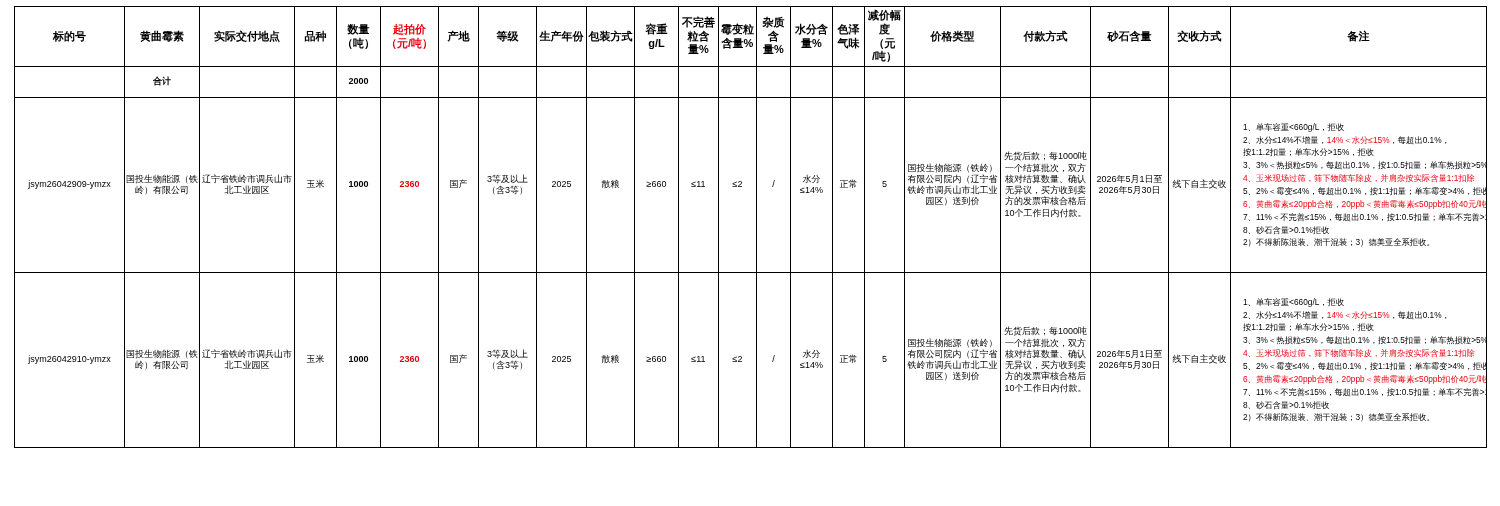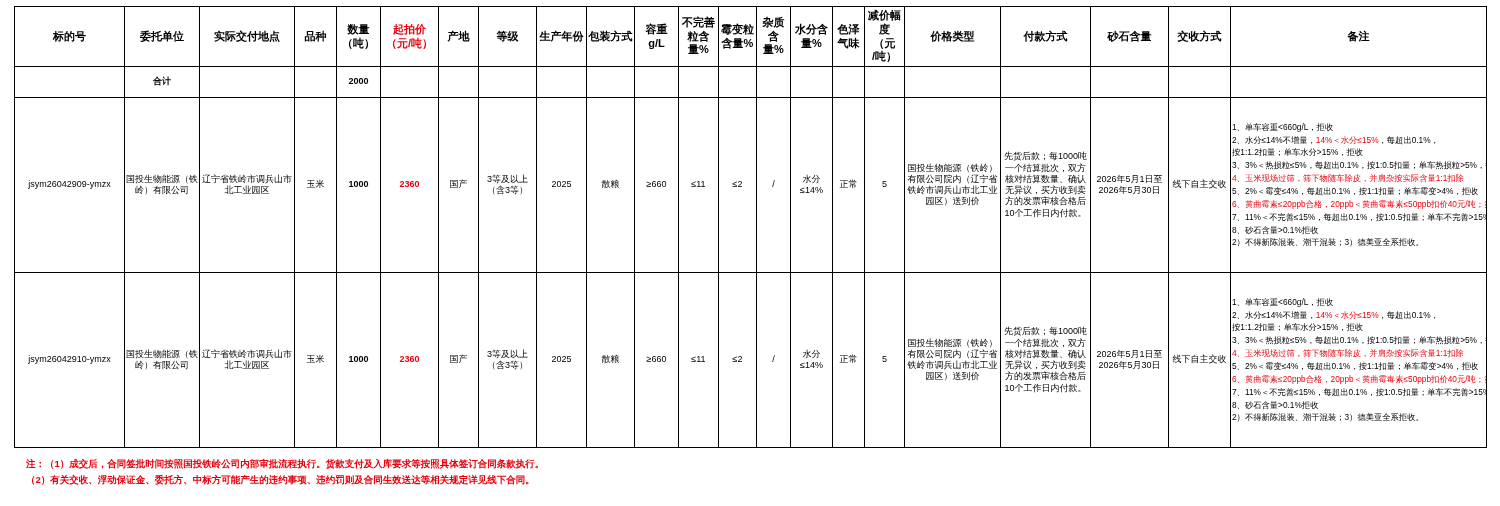--- a/index.html
+++ b/index.html
@@ -84,21 +84,21 @@
   .footnote {
     margin: 8px 0 0 26px;
     color: #e8000d;
     font-size: 9.5px;
     font-weight: bold;
     line-height: 1.7;
   }
   .footnote div {
     white-space: nowrap;
   }
-  .nowrapline { white-space: nowrap; }
+  .nowrapline { white-space: nowrap; padding-left: 11px; }
 </style>
 </head>
 <body>
 
 <div class="sheet">
 
   <table class="grid">
     <colgroup>
       <col style="width:110px">
       <col style="width:75px">
@@ -119,21 +119,21 @@
       <col style="width:40px">
       <col style="width:96px">
       <col style="width:90px">
       <col style="width:78px">
       <col style="width:62px">
       <col style="width:256px">
     </colgroup>
     <thead>
       <tr id="hdr-row">
           <th>标的号</th>
-          <th>委托单位</th>
+          <th>黄曲霉素</th>
           <th>实际交付地点</th>
           <th>品种</th>
           <th>数量<br>（吨）</th>
           <th class="hdr-red">起拍价<br>（元/吨）</th>
           <th>产地</th>
           <th>等级</th>
           <th>生产年份</th>
           <th>包装方式</th>
           <th>容重<br>g/L</th>
           <th>不完善<br>粒含量%</th>
@@ -222,18 +222,14 @@
           <td class="just">先货后款；每1000吨一个结算批次，双方核对结算数量、确认无异议，买方收到卖方的发票审核合格后10个工作日内付款。</td>
           <td>2026年5月1日至2026年5月30日</td>
           <td>线下自主交收</td>
           <td class="left">
             <div class="remark"><div class="nowrapline"><span>1、单车容重&lt;660g/L，拒收</span></div><div class="nowrapline"><span>2、水分≤14%不增量，</span><span class="r">14%＜水分≤15%</span><span>，每超出0.1%，</span></div><div class="nowrapline"><span>按1:1.2扣量；单车水分&gt;15%，拒收</span></div><div class="nowrapline"><span>3、3%＜热损粒≤5%，每超出0.1%，按1:0.5扣量；单车热损粒&gt;5%，拒收</span></div><div class="nowrapline"><span class="r">4、玉米现场过筛，筛下物随车除皮，并肩杂按实际含量1:1扣除</span></div><div class="nowrapline"><span>5、2%＜霉变≤4%，每超出0.1%，按1:1扣量；单车霉变&gt;4%，拒收</span></div><div class="nowrapline"><span class="r">6、黄曲霉素≤20ppb合格，20ppb＜黄曲霉毒素≤50ppb扣价40元/吨；黄曲霉毒素&gt;50ppb拒收。</span></div><div class="nowrapline"><span>7、11%＜不完善≤15%，每超出0.1%，按1:0.5扣量；单车不完善&gt;15%，拒收</span></div><div class="nowrapline"><span>8、砂石含量&gt;0.1%拒收</span></div><div class="nowrapline"><span>2）不得新陈混装、潮干混装；3）德美亚全系拒收。</span></div></div>
           </td>
         </tr>
       </tbody>
   </table>
 
-  <div class="footnote">
-    <div>注：（1）成交后，合同签批时间按照国投铁岭公司内部审批流程执行。货款支付及入库要求等按照具体签订合同条款执行。</div>
-    <div>（2）有关交收、浮动保证金、委托方、中标方可能产生的违约事项、违约罚则及合同生效送达等相关规定详见线下合同。</div>
-  </div>
 
 </div>
 
 </body></html>

